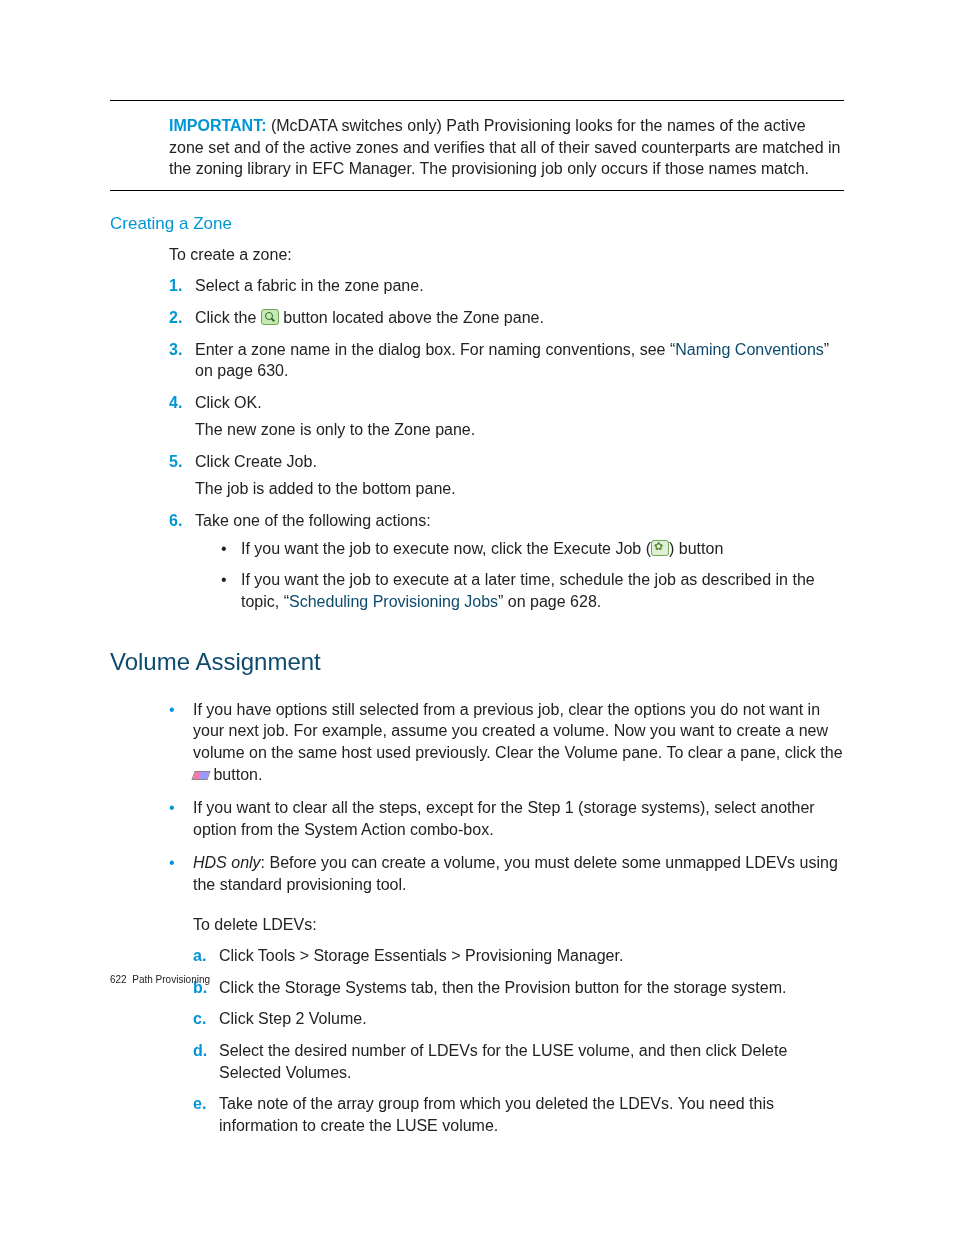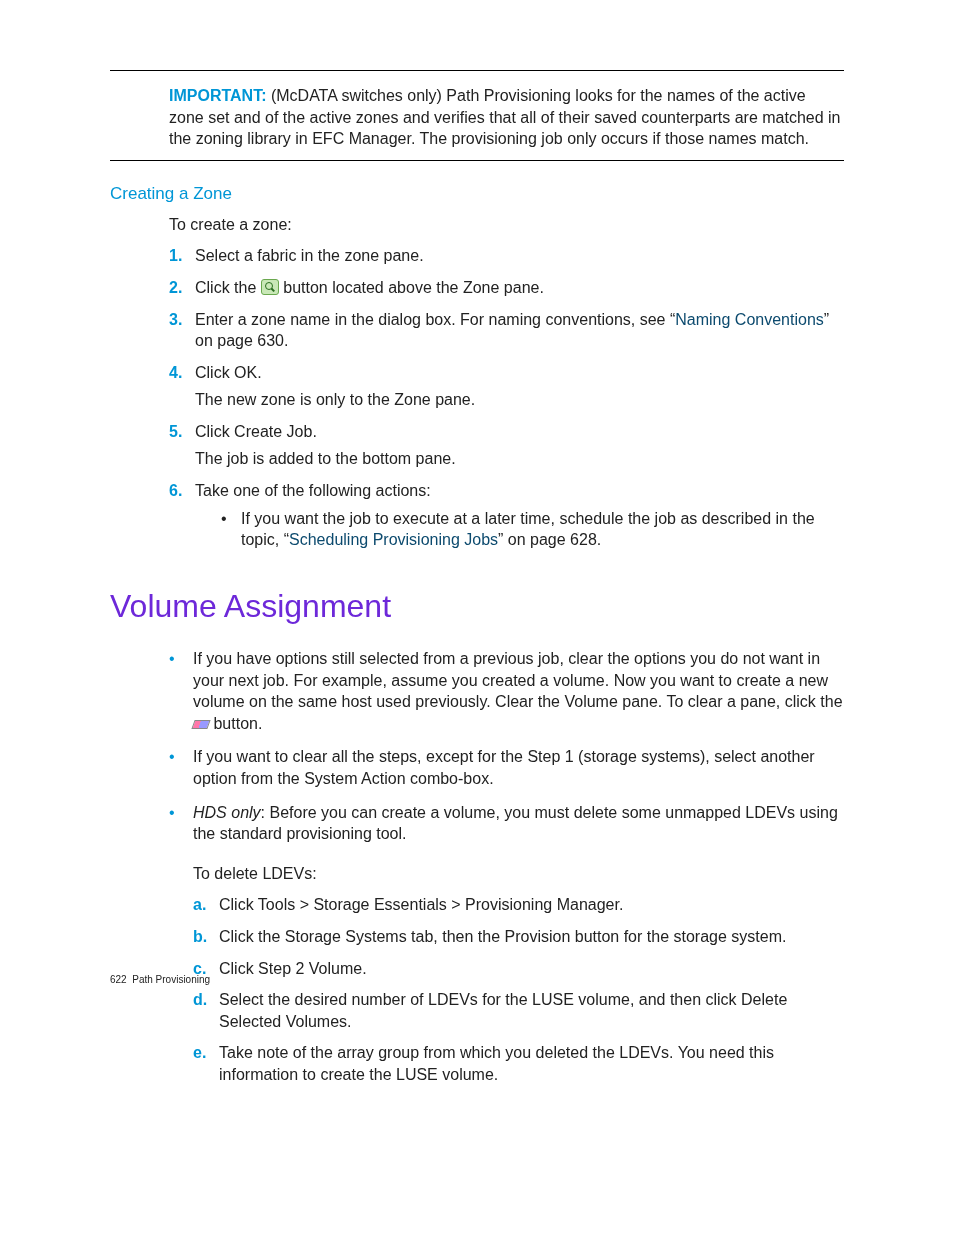--- a/index.html
+++ b/index.html
@@ -1,31 +1,31 @@
 <!DOCTYPE html>
 <html><head>
 <meta charset="utf-8">
 <style>
   body{margin:0;background:#fff;font-family:"Futura","Trebuchet MS","Segoe UI",Arial,sans-serif;color:#222;font-size:16px;line-height:1.35;-webkit-font-smoothing:antialiased}
-  .page{width:954px;height:1131px;position:relative;box-sizing:border-box;padding:70px 110px 0 110px}
+  .page{width:954px;height:1131px;position:relative;box-sizing:border-box;padding:100px 110px 0 110px}
   .rule{border:none;border-top:1.5px solid #000;margin:0 0 14px 0}
   .important-label{color:#0096d6;font-weight:700}
   .important-box p{margin:0}
   .important-box{margin:14px 0 8px 59px}
   .rule2{border:none;border-top:1.5px solid #000;margin:10px 0 22px 0}
   .h3{color:#0096d6;font-size:17px;font-weight:400;margin:16px 0 8px 0}
   .intro{margin:0 0 10px 59px}
   ol.steps{list-style:none;margin:0 0 0 59px;padding:0}
   ol.steps>li{position:relative;padding-left:26px;margin:0 0 10px 0}
   ol.steps>li .num{position:absolute;left:0;top:0;color:#0096d6;font-weight:700}
   .cont{margin:6px 0 0 0}
   ul.bullets{list-style:none;margin:6px 0 0 26px;padding:0}
   ul.bullets>li{position:relative;padding-left:20px;margin:0 0 10px 0}
   ul.bullets>li::before{content:"•";position:absolute;left:0;top:0;color:#222}
-  .h2{color:#6d28d9;font-size:32px;font-weight:400;margin:34px 0 10px 0}
+  .h2{color:#0c4a6e;font-size:24px;font-weight:400;margin:34px 0 10px 0}
   ul.top-bullets{list-style:none;margin:20px 0 0 59px;padding:0}
   ul.top-bullets>li{position:relative;padding-left:24px;margin:0 0 12px 0}
   ul.top-bullets>li::before{content:"•";position:absolute;left:0;top:0;color:#0096d6}
   .sub-intro{margin:18px 0 10px 0}
   ol.letters{list-style:none;margin:0;padding:0}
   ol.letters>li{position:relative;padding-left:26px;margin:0 0 10px 0}
   ol.letters>li .lnum{position:absolute;left:0;top:0;color:#0096d6;font-weight:700}
   .link{color:#0c4a6e}
   .bold{font-weight:400}
   .ital{font-style:italic}
@@ -75,20 +75,23 @@
 
     <li><span class="num">5.</span>
       <span>Click </span><span class="bold">Create Job</span><span>.</span>
       <div class="cont">The job is added to the bottom pane.</div>
     </li>
 
     <li><span class="num">6.</span>
       <span>Take one of the following actions:</span>
       <ul class="bullets">
         <li>
+          <span>If you want the job to execute now, click the </span><span class="bold">Execute Job</span><span> (</span><span class="inline-icon gear"></span><span>) button</span>
+        </li>
+        <li>
           <span>If you want the job to execute at a later time, schedule the job as described in the topic, “</span><span class="link">Scheduling Provisioning Jobs</span><span>” on page 628.</span>
         </li>
       </ul>
     </li>
   </ol>
 
   <h2 class="h2">Volume Assignment</h2>
 
   <ul class="top-bullets">
     <li>

